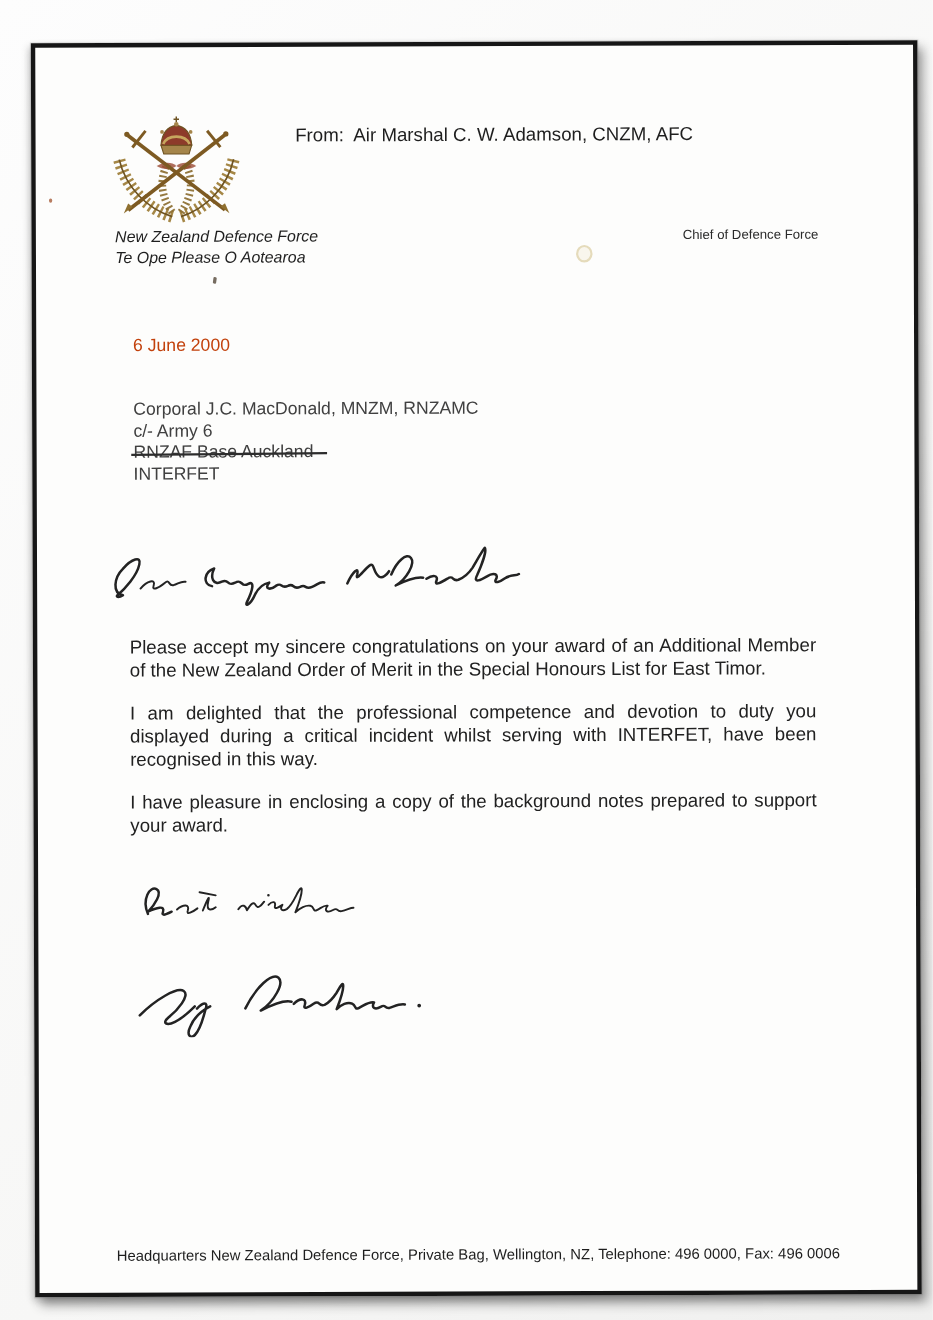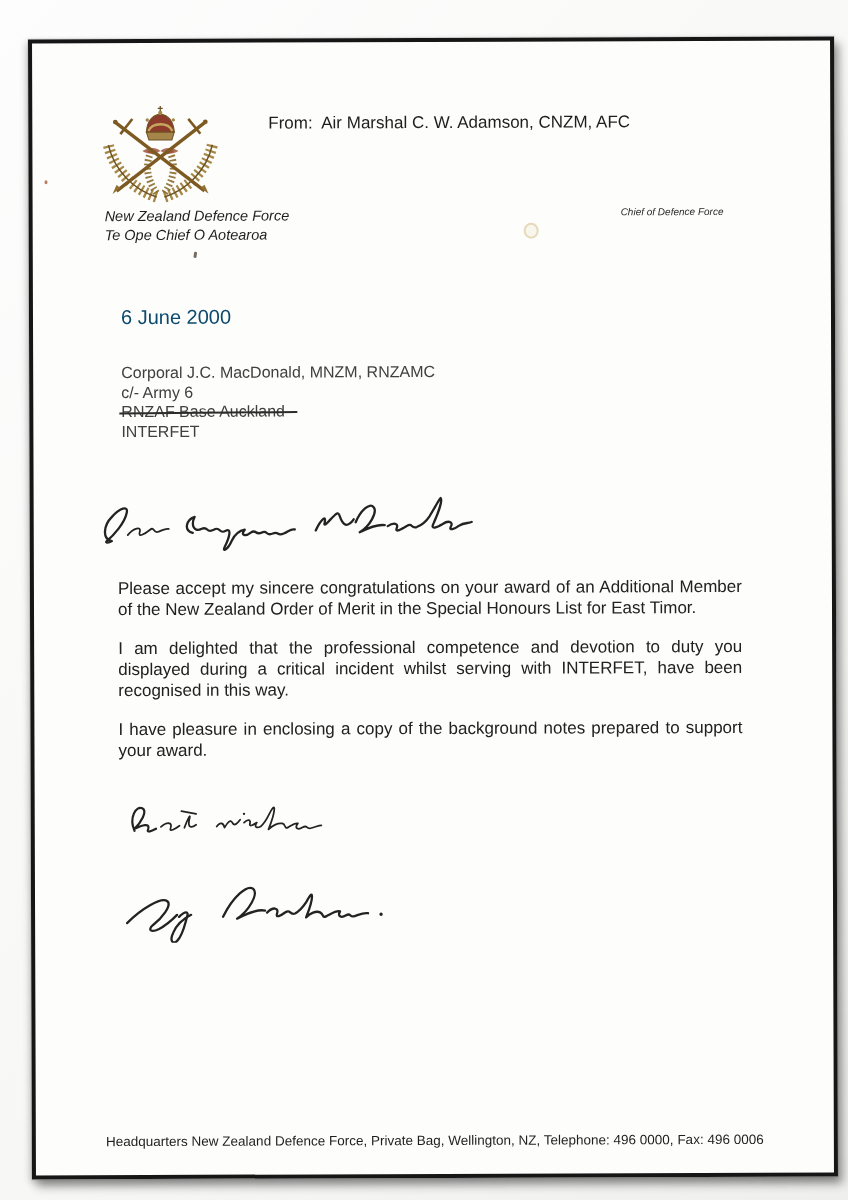--- a/index.html
+++ b/index.html
@@ -24,33 +24,33 @@
   }
   .page { position: absolute; inset: 0; color: #222; }
 
   
   .crest { position: absolute; left: 64px; top: 62px; width: 128px; height: 104px; }
   .from-line {
     position: absolute; left: 236px; top: 71px;
     font-size: 17px; color: #1e1e1e; white-space: pre;
   }
   .org-block { position: absolute; left: 72px; top: 164px; font-size: 14.5px; line-height: 19px; color: #1f1f1f; font-style: italic; }
-  .cdf-title { position: absolute; left: 588px; top: 165px; font-size: 10px; font-style: italic; color: #2a2a2a; }
+  .cdf-title { position: absolute; left: 588px; top: 165px; font-size: 12px; color: #2a2a2a; }
 
   
   .stain-ring {
     position: absolute; left: 491px; top: 181px; width: 15px; height: 16px;
     border-radius: 50%; border: 2.5px solid rgba(222,209,170,.75);
     background: rgba(245,240,222,.5);
   }
   .speck-red { position: absolute; left: 12px; top: 137px; width: 3px; height: 4px; border-radius: 50%; background: rgba(160,82,45,.75); }
   .speck-dark { position: absolute; left: 161px; top: 209px; width: 2.5px; height: 6px; background: rgba(60,45,30,.7); border-radius: 1px; transform: rotate(8deg); }
 
   
-  .date-line { position: absolute; left: 88px; top: 263px; font-size: 20px; color: #0c4a6e; }
+  .date-line { position: absolute; left: 88px; top: 263px; font-size: 16px; color: #c2410c; }
   .recipient { position: absolute; left: 88px; top: 320px; font-size: 16px; line-height: 19.5px; color: #404040; }
   .struck { position: relative; display: inline-block; text-align: right; }
   .struck::after {
     content: ""; position: absolute; left: -2px; right: -12px; top: 52%;
     height: 1.7px; background: #2c2c2c; transform: rotate(-0.3deg);
   }
   .body-text {
     position: absolute; left: 84px; top: 535px; width: 624px;
     font-size: 17px; line-height: 21px; color: #212121;
     text-align: justify;
@@ -107,21 +107,21 @@
       <circle cx="51" cy="15" r="1.7" fill="#a5854a"></circle>
       <circle cx="77" cy="15" r="1.7" fill="#a5854a"></circle>
       <circle cx="64" cy="8" r="2.1" fill="#a5854a"></circle>
       <path d="M64,1 v5 M61.5,3.5 h5" stroke="#6e5322" stroke-width="1.3"></path>
     </svg>
 
     <div class="from-line">From:  Air Marshal C. W. Adamson, CNZM, AFC</div>
 
     <div class="org-block">
       <div>New Zealand Defence Force</div>
-      <div>Te Ope Chief O Aotearoa</div>
+      <div>Te Ope Please O Aotearoa</div>
     </div>
 
     <div class="cdf-title">Chief of Defence Force</div>
 
     <div class="stain-ring"></div>
     <div class="speck-red"></div>
     <div class="speck-dark"></div>
 
     <div class="date-line">6 June 2000</div>
 

